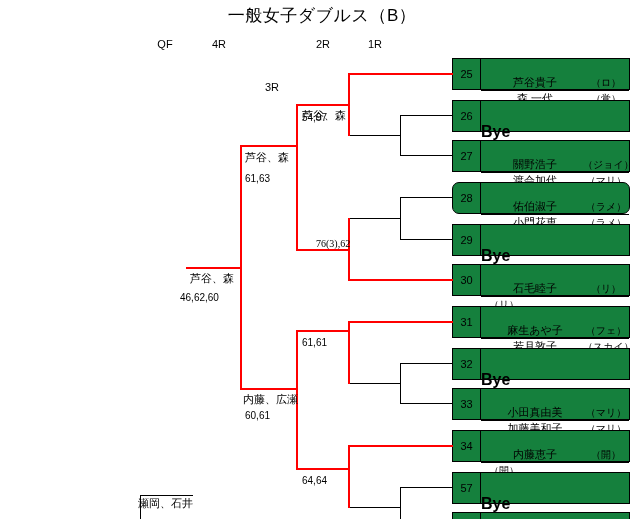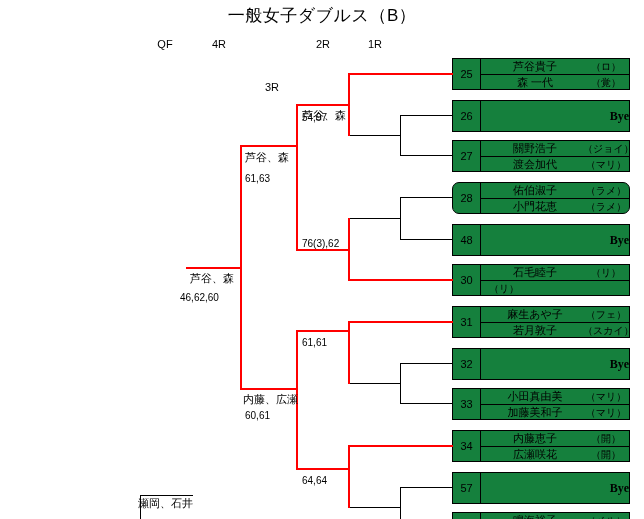--- a/index.html
+++ b/index.html
@@ -38,40 +38,40 @@
     background:#15803d;
   }
   .slot .num{
     position:absolute;left:0;top:0;width:28px;height:30px;
     border-right:1px solid #000;
     font-size:11px;
     display:flex;align-items:center;justify-content:center;
     box-sizing:border-box;
   }
   .slot .names{
-    position:absolute;left:28px;top:0;right:0;height:30px;font-family:Liberation Serif, serif;
+    position:absolute;left:28px;top:16px;right:0;height:30px;
   }
   .slot .line1,.slot .line2{
     position:absolute;left:0;right:0;height:15px;
     font-size:11px;
     display:flex;align-items:center;
   }
   .slot .line1{top:0;}
   .slot .line2{top:15px;border-top:1px solid #000;}
   .slot.bye .line1{top:0;height:30px;justify-content:center;}
   .slot .pname{
     flex:1 1 auto;text-align:center;padding-left:6px;
     white-space:nowrap;overflow:hidden;
   }
   .slot .club{
     width:46px;text-align:center;font-size:10px;
     white-space:nowrap;overflow:hidden;
   }
   .slot .byetext{
-    width:100%;text-align:right;font-weight:bold;font-size:12px;
+    width:100%;text-align:left;font-weight:bold;font-size:16px;
   }
 
   
   .ln{position:absolute;background:#000;}
   .ln.h{height:1px;}
   .ln.v{width:1px;}
   .rl{position:absolute;background:#ff0000;}
   .rl.h{height:2px;}
   .rl.v{width:2px;}
 
@@ -146,21 +146,21 @@
           <span class="club">（ラメ）</span>
         </div>
       <div class="line2">
           <span class="pname">小門花恵</span>
           <span class="club">（ラメ）</span>
         </div>
     </div>
   </div>
 
   <div class="slot bye" style="left:452px;top:224px;">
-    <div class="num">48</div>
+    <div class="num">29</div>
     <div class="names">
       <div class="line1">
           <span class="byetext">Bye</span>
         </div>
     </div>
   </div>
 
   <div class="slot" style="left:452px;top:264px;">
     <div class="num">30</div>
     <div class="names">
@@ -212,21 +212,20 @@
   </div>
 
   <div class="slot" style="left:452px;top:430px;">
     <div class="num">34</div>
     <div class="names">
       <div class="line1">
           <span class="pname">内藤恵子</span>
           <span class="club">（開）</span>
         </div>
       <div class="line2">
-          <span class="pname">広瀬咲花</span>
           <span class="club">（開）</span>
         </div>
     </div>
   </div>
 
   <div class="slot bye" style="left:452px;top:472px;">
     <div class="num">57</div>
     <div class="names">
       <div class="line1">
           <span class="byetext">Bye</span>
@@ -296,21 +295,21 @@
 
   <div class="rl h" style="left:240px;top:388px;width:57px;"></div>
 
   <div class="rl v" style="left:240px;top:145px;height:244px;"></div>
 
   <div class="rl h" style="left:186px;top:267px;width:55px;"></div>
 
   <div class="wname" style="left:302px;top:108px;">芦谷、森</div>
   <div class="score" style="left:302px;top:112px;">54,97</div>
 
-  <div class="score" style="left:302px;top:238px;">76(3),62</div>
+  <div class="score" style="left:316px;top:238px;font-family:Liberation Serif, serif;">76(3),62</div>
 
   <div class="wname" style="left:245px;top:150px;">芦谷、森</div>
   <div class="score" style="left:245px;top:173px;">61,63</div>
 
   <div class="score" style="left:302px;top:337px;">61,61</div>
 
   <div class="score" style="left:302px;top:475px;">64,64</div>
 
   <div class="wname" style="left:243px;top:392px;">内藤、広瀬</div>
   <div class="score" style="left:245px;top:410px;">60,61</div>

